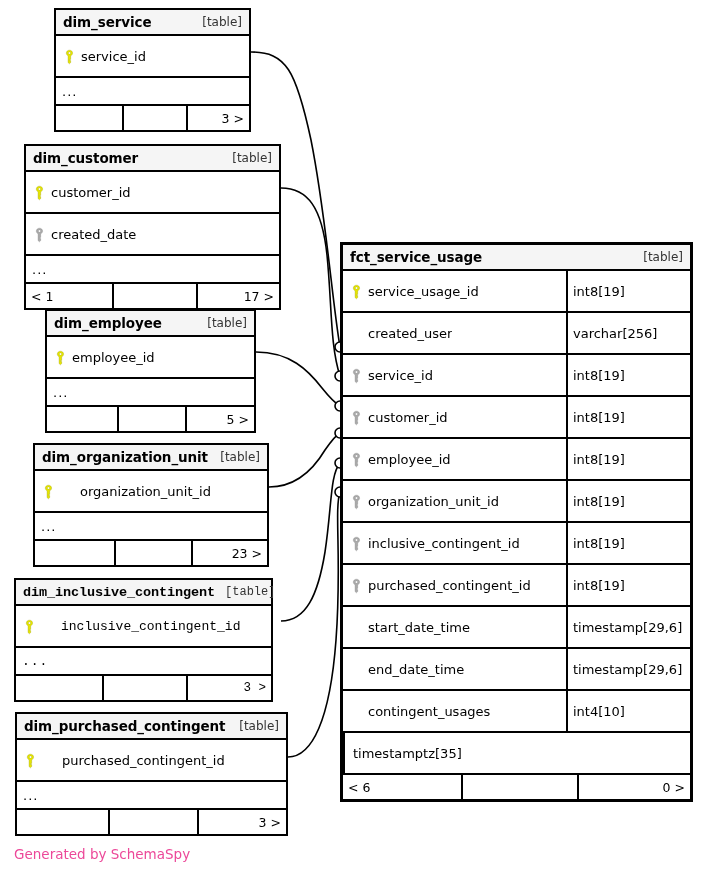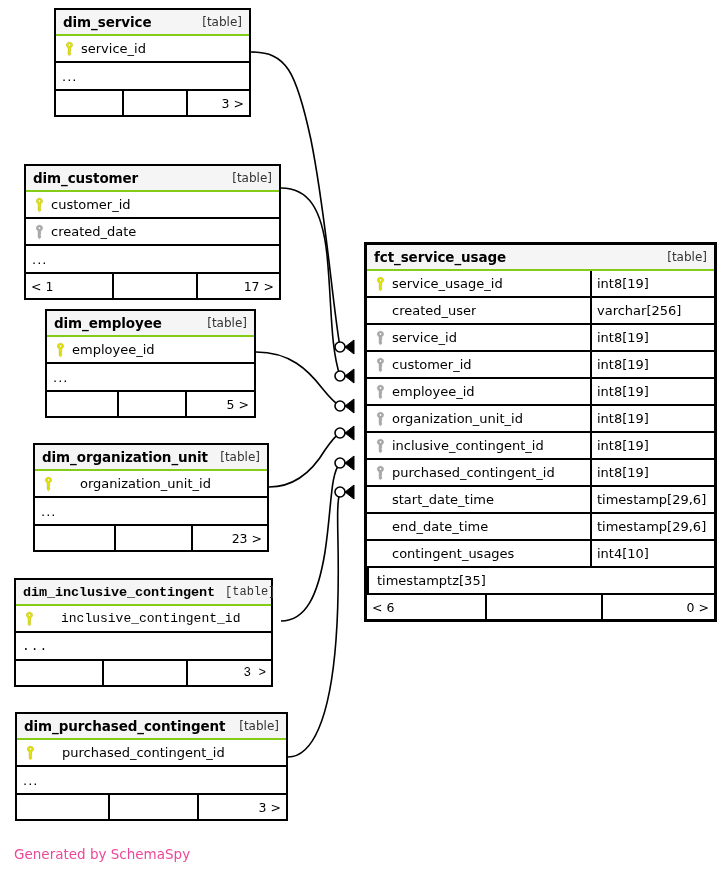--- a/index.html
+++ b/index.html
@@ -33,42 +33,42 @@
     background: #ffffff;
   }
   .er-table.primary {
     border-width: 3px;
   }
   .tbl-header {
     display: flex;
     align-items: center;
     justify-content: space-between;
     background: #f5f5f5;
-    border-bottom: 2px solid #84cc16;
+    border-bottom: 2px solid #000000;
     padding: 0 7px;
     height: 26px;
     box-sizing: border-box;
     white-space: nowrap;
   }
   .tbl-name {
     font-size: 13.5px;
     font-weight: bold;
     color: #000000;
     letter-spacing: -0.1px;
   }
   .tbl-tag {
     font-size: 12px;
     color: #333333;
     padding-left: 10px;
   }
   .col-row {
     display: flex;
     align-items: stretch;
     border-bottom: 2px solid #000000;
-    height: 27px;
+    height: 42px;
     box-sizing: border-box;
     background: #ffffff;
   }
   .col-main {
     display: flex;
     align-items: center;
     flex: 1 1 auto;
     min-width: 0;
     padding-left: 7px;
     box-sizing: border-box;
@@ -196,21 +196,21 @@
             <span class="col-label">service_id</span>
           </div>
         </div>
         <div class="ellipsis-row">...</div>
         <div class="foot-row">
           <div class="foot-cell left" style="width: 66px;"></div>
           <div class="foot-cell mid" style="width: 66px;"></div>
           <div class="foot-cell right" style="width: auto; flex: 1 1 auto;">3 &gt;</div>
         </div>
       </div>
-      <div class="er-table" style="left: 24px; top: 144px; width: 257px; margin-top: 20px;">
+      <div class="er-table" style="left: 24px; top: 144px; width: 257px;">
         <div class="tbl-header">
           <span class="tbl-name">dim_customer</span>
           <span class="tbl-tag">[table]</span>
         </div>
         <div class="col-row">
           <div class="col-main">
             <span class="keyicon"><svg viewBox="0 0 13 16" width="13" height="16">
                 <path d="M6.5 1.2 C4.6 1.2 3.3 2.5 3.3 4.1 C3.3 5.3 4.0 6.3 5.1 6.8 L5.1 13.6 L6.4 14.8 L7.7 13.6 L7.7 11.6 L6.6 11.6 L6.6 10.4 L7.7 10.4 L7.7 6.8 C8.9 6.3 9.6 5.3 9.6 4.1 C9.6 2.5 8.3 1.2 6.5 1.2 Z M6.5 2.9 C7.2 2.9 7.8 3.4 7.8 4.1 C7.8 4.8 7.2 5.3 6.5 5.3 C5.8 5.3 5.2 4.8 5.2 4.1 C5.2 3.4 5.8 2.9 6.5 2.9 Z" fill="#E6E600" stroke="#999900" stroke-width="0.35"></path>
               </svg></span>
             <span class="col-label">customer_id</span>
@@ -304,21 +304,21 @@
             <span class="col-label indent">purchased_contingent_id</span>
           </div>
         </div>
         <div class="ellipsis-row">...</div>
         <div class="foot-row">
           <div class="foot-cell left" style="width: 91px;"></div>
           <div class="foot-cell mid" style="width: 91px;"></div>
           <div class="foot-cell right" style="width: auto; flex: 1 1 auto;">3 &gt;</div>
         </div>
       </div>
-      <div class="er-table primary" style="left: 364px; top: 242px; width: 353px;">
+      <div class="er-table primary" style="left: 340px; top: 242px; width: 353px;">
         <div class="tbl-header">
           <span class="tbl-name">fct_service_usage</span>
           <span class="tbl-tag">[table]</span>
         </div>
         <div class="col-row">
           <div class="col-main">
             <span class="keyicon"><svg viewBox="0 0 13 16" width="13" height="16">
                 <path d="M6.5 1.2 C4.6 1.2 3.3 2.5 3.3 4.1 C3.3 5.3 4.0 6.3 5.1 6.8 L5.1 13.6 L6.4 14.8 L7.7 13.6 L7.7 11.6 L6.6 11.6 L6.6 10.4 L7.7 10.4 L7.7 6.8 C8.9 6.3 9.6 5.3 9.6 4.1 C9.6 2.5 8.3 1.2 6.5 1.2 Z M6.5 2.9 C7.2 2.9 7.8 3.4 7.8 4.1 C7.8 4.8 7.2 5.3 6.5 5.3 C5.8 5.3 5.2 4.8 5.2 4.1 C5.2 3.4 5.8 2.9 6.5 2.9 Z" fill="#E6E600" stroke="#999900" stroke-width="0.35"></path>
               </svg></span>
             <span class="col-label">service_usage_id</span>

